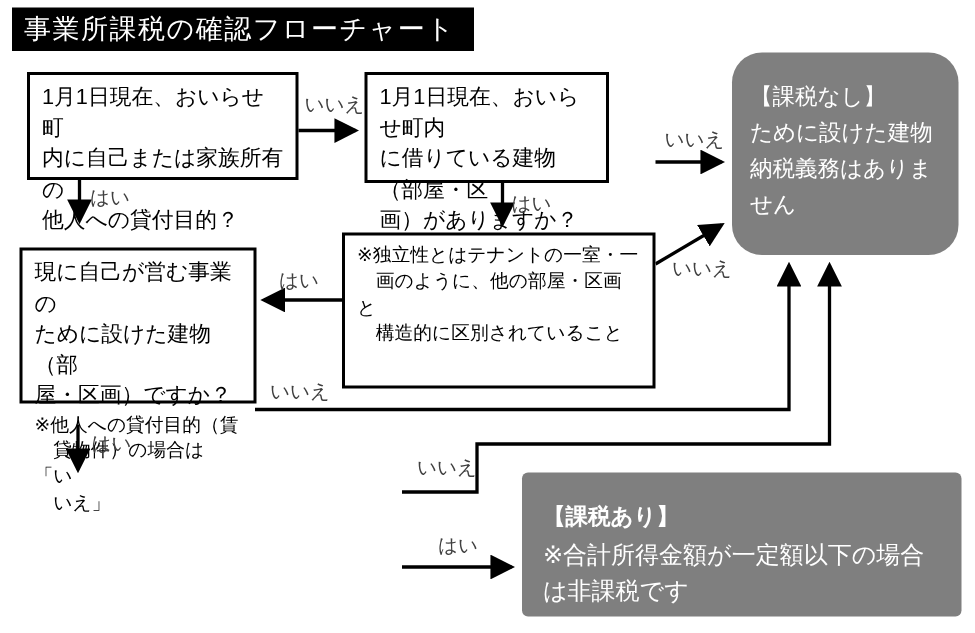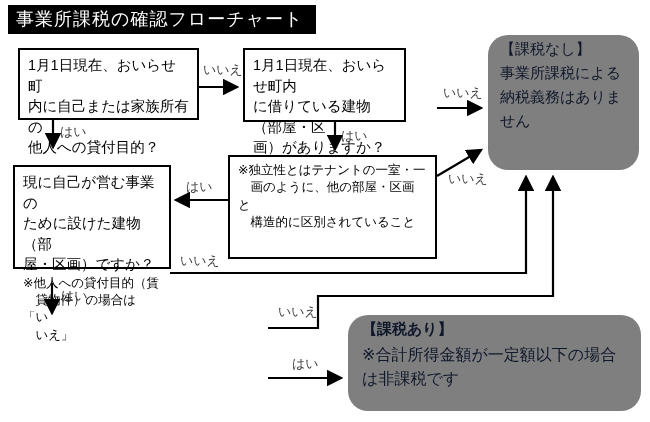--- a/index.html
+++ b/index.html
@@ -33,23 +33,23 @@
   }
   .qbox .note{
     font-size:12.5px;
     line-height:1.38;
     white-space:pre-line;
   }
   .resultbox{
     position:absolute;
     box-sizing:border-box;
     background:#7f7f7f;
-    color:#0f172a;
+    color:#ffffff;
     border-radius:20px;
-    padding:2px 12px;
+    padding:18px 12px;
   }
   .resultbox .heading{font-size:15px;line-height:1.6;}
   .resultbox .body{font-size:15px;line-height:1.6;white-space:pre-line;}
   .resultbox .note{font-size:16px;line-height:1.5;margin-top:2px;}
   #tax-result .heading,#tax-result .body{font-weight:bold;}
   .edge-label{
     position:absolute;
     font-size:13px;
     color:#404040;
     white-space:nowrap;
@@ -106,26 +106,26 @@
 
   <div class="qbox" style="left:228px;top:155px;width:209px;height:104px;">
     <div class="note">※独立性とはテナントの一室・一
 　画のように、他の部屋・区画と
 　構造的に区別されていること</div>
   </div>
 
 
   <div class="resultbox" id="notax-result" style="left:488px;top:35px;width:151px;height:135px;">
     <div class="heading">【課税なし】</div>
-    <div class="body">事業所課税による
+    <div class="body">ために設けた建物
 納税義務はありま
 せん</div>
   </div>
 
-  <div class="resultbox" id="tax-result" style="left:348px;top:315px;width:293px;height:96px;border-radius:20px;padding-left:14px;">
+  <div class="resultbox" id="tax-result" style="left:348px;top:315px;width:293px;height:96px;border-radius:4px;padding-left:14px;">
     <div class="heading">【課税あり】</div>
     <div class="note">※合計所得金額が一定額以下の場合は非課税です</div>
   </div>
 
   <div class="edge-label" style="left:203px;top:61px;">いいえ</div>
   <div class="edge-label" style="left:60px;top:123px;">はい</div>
   <div class="edge-label" style="left:443px;top:84px;">いいえ</div>
   <div class="edge-label" style="left:341px;top:127px;">はい</div>
   <div class="edge-label" style="left:186px;top:178px;">はい</div>
   <div class="edge-label" style="left:448px;top:170px;">いいえ</div>

